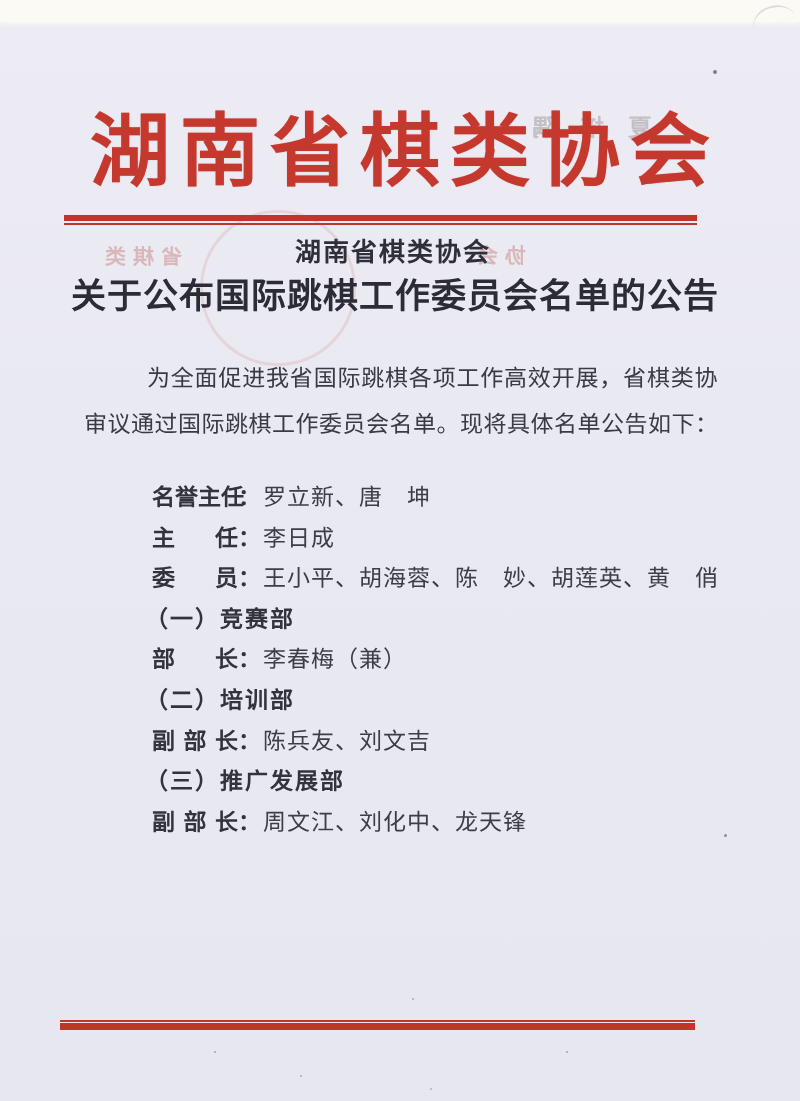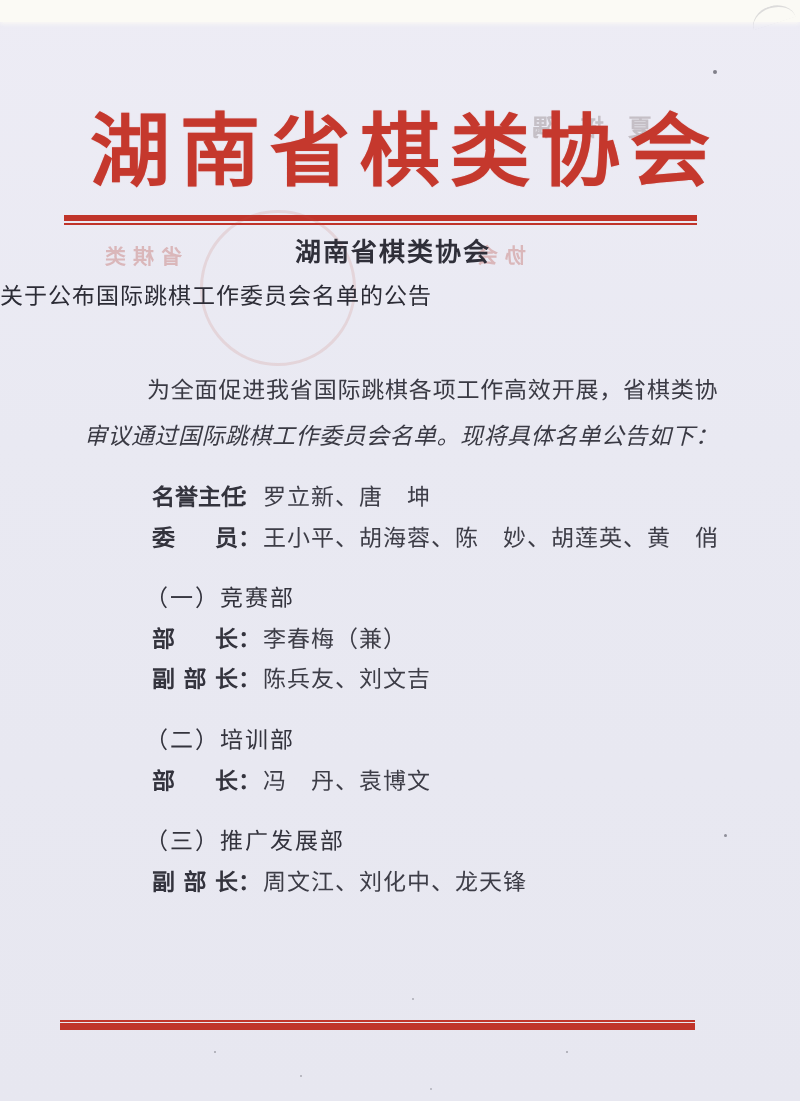--- a/index.html
+++ b/index.html
@@ -54,46 +54,46 @@
   }
   .seal-frag.f1{left:98px;  top:240px; font-size:21px;}
   .seal-frag.f2{left:470px; top:239px; font-size:21px;}
   
   .doc-title-1{
     position:absolute; left:0; top:236px; width:786px; text-align:center;
     font-size:26px; line-height:34px; font-weight:bold; color:#2f2f39;
     letter-spacing:2px;
   }
   .doc-title-2{
-    position:absolute; left:0; top:276px; width:790px; 
-    font-size:23px; line-height:41px; font-weight:normal; color:#2c2c36;
+    position:absolute; left:0; top:276px; width:790px; text-align:center;
+    font-size:35px; line-height:41px; font-weight:bold; color:#2c2c36;
     letter-spacing:1px; white-space:nowrap;
   }
   
   .body-par{
-    position:absolute; left:84px; top:368px; width:634px;
+    position:absolute; left:84px; top:356px; width:634px;
     font-size:23px; color:#3a3a44; letter-spacing:.5px;
   }
   .bl{line-height:45.5px; text-align:justify; text-align-last:justify; white-space:nowrap;}
   .bl.indent{text-indent:63px;}
-  .bl.last{text-align-last:left;font-style:italic;}
+  .bl.last{text-align-last:left;}
   
   .roster{
     position:absolute; left:152px; top:478px; width:600px;
     font-size:23px; color:#3a3a44;
   }
   .roster-row{height:40.6px; line-height:40.6px; white-space:nowrap;}
   .role-label{
     display:inline-block; width:86px; vertical-align:top;
     text-align:justify; text-align-last:justify;
     font-weight:bold; color:#33333d;
   }
   .role-colon{font-weight:bold; color:#33333d;}
   .role-names{margin-left:2px; letter-spacing:1px; color:#3d3d47;}
-  .roster-row.section{font-weight:normal; color:#33333d; margin-left:-7px; letter-spacing:2px;margin-top:20px;}
+  .roster-row.section{font-weight:bold; color:#33333d; margin-left:-7px; letter-spacing:2px;}
   
   .speck{position:absolute; border-radius:50%; background:rgba(70,70,80,.65);}
   .speck.s1{left:713px; top:70px;  width:4px; height:4px;}
   .speck.s2{left:724px; top:834px; width:3px; height:3px; background:rgba(70,70,80,.55);}
   .speck.s3{left:214px; top:1051px;width:2px; height:2px; background:rgba(95,95,105,.5);}
   .speck.s4{left:300px; top:1075px;width:2px; height:2px; background:rgba(95,95,105,.45);}
   .speck.s5{left:566px; top:1051px;width:2px; height:2px; background:rgba(95,95,105,.5);}
   .speck.s6{left:412px; top:998px; width:2px; height:2px; background:rgba(95,95,105,.45);}
   .speck.s7{left:430px; top:1088px;width:2px; height:2px; background:rgba(95,95,105,.4);}
 </style>
@@ -118,26 +118,26 @@
   <div class="doc-title-1">湖南省棋类协会</div>
   <div class="doc-title-2">关于公布国际跳棋工作委员会名单的公告</div>
 
   <div class="body-par">
     <div class="bl indent">为全面促进我省国际跳棋各项工作高效开展，省棋类协</div>
     <div class="bl last">审议通过国际跳棋工作委员会名单。现将具体名单公告如下：</div>
   </div>
 
   <div class="roster" id="roster">
       <div class="roster-row"><span class="role-label">名誉主任</span><span class="role-colon">：</span><span class="role-names">罗立新、唐　坤</span></div>
+      <div class="roster-row"><span class="role-label">主任</span><span class="role-colon">：</span><span class="role-names">李日成</span></div>
       <div class="roster-row"><span class="role-label">委员</span><span class="role-colon">：</span><span class="role-names">王小平、胡海蓉、陈　妙、胡莲英、黄　俏</span></div>
       <div class="roster-row section"><span>（一）竞赛部</span></div>
       <div class="roster-row"><span class="role-label">部长</span><span class="role-colon">：</span><span class="role-names">李春梅（兼）</span></div>
+      <div class="roster-row section"><span>（二）培训部</span></div>
       <div class="roster-row"><span class="role-label">副部长</span><span class="role-colon">：</span><span class="role-names">陈兵友、刘文吉</span></div>
-      <div class="roster-row section"><span>（二）培训部</span></div>
-      <div class="roster-row"><span class="role-label">部长</span><span class="role-colon">：</span><span class="role-names">冯　丹、袁博文</span></div>
       <div class="roster-row section"><span>（三）推广发展部</span></div>
       <div class="roster-row"><span class="role-label">副部长</span><span class="role-colon">：</span><span class="role-names">周文江、刘化中、龙天锋</span></div>
     </div>
 
   <div class="rule bot-thin"></div>
   <div class="rule bot-thick"></div>
 
   <div class="speck s1"></div>
   <div class="speck s2"></div>
   <div class="speck s3"></div>

